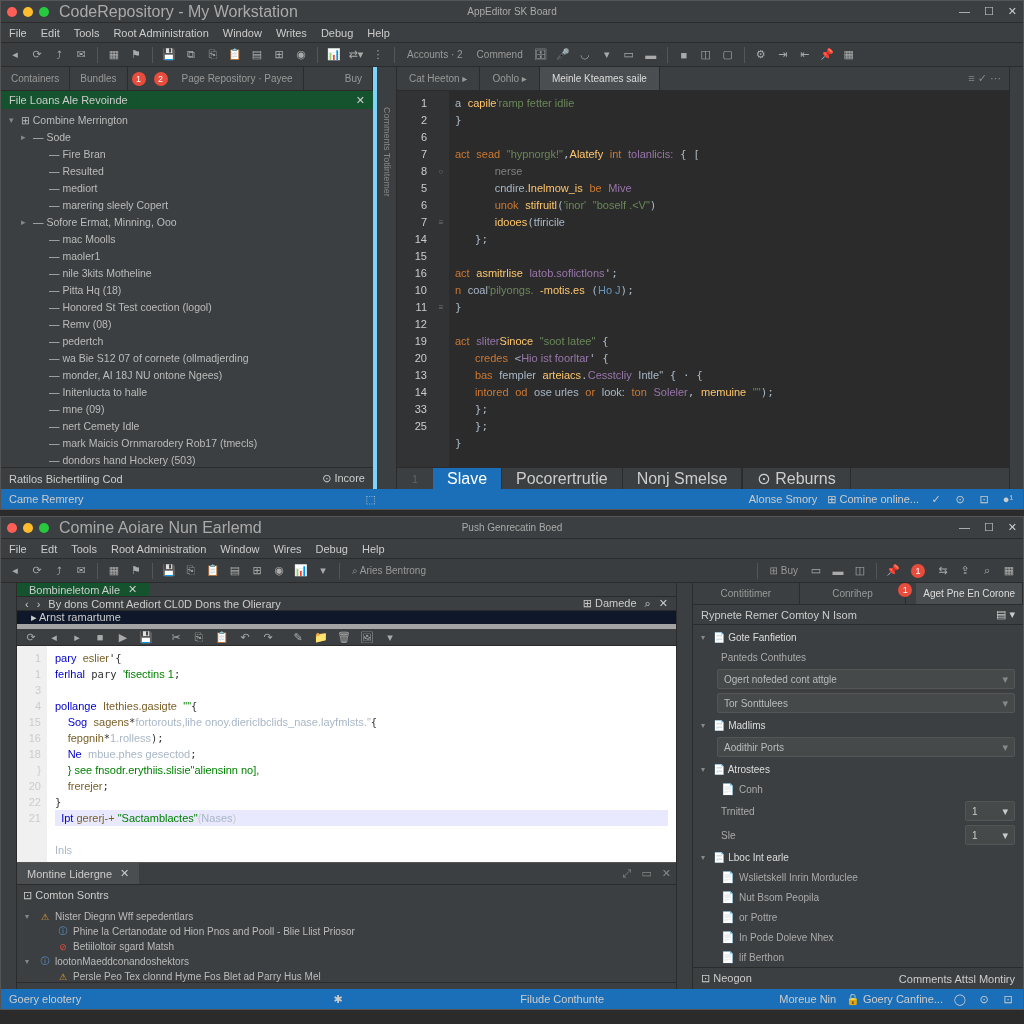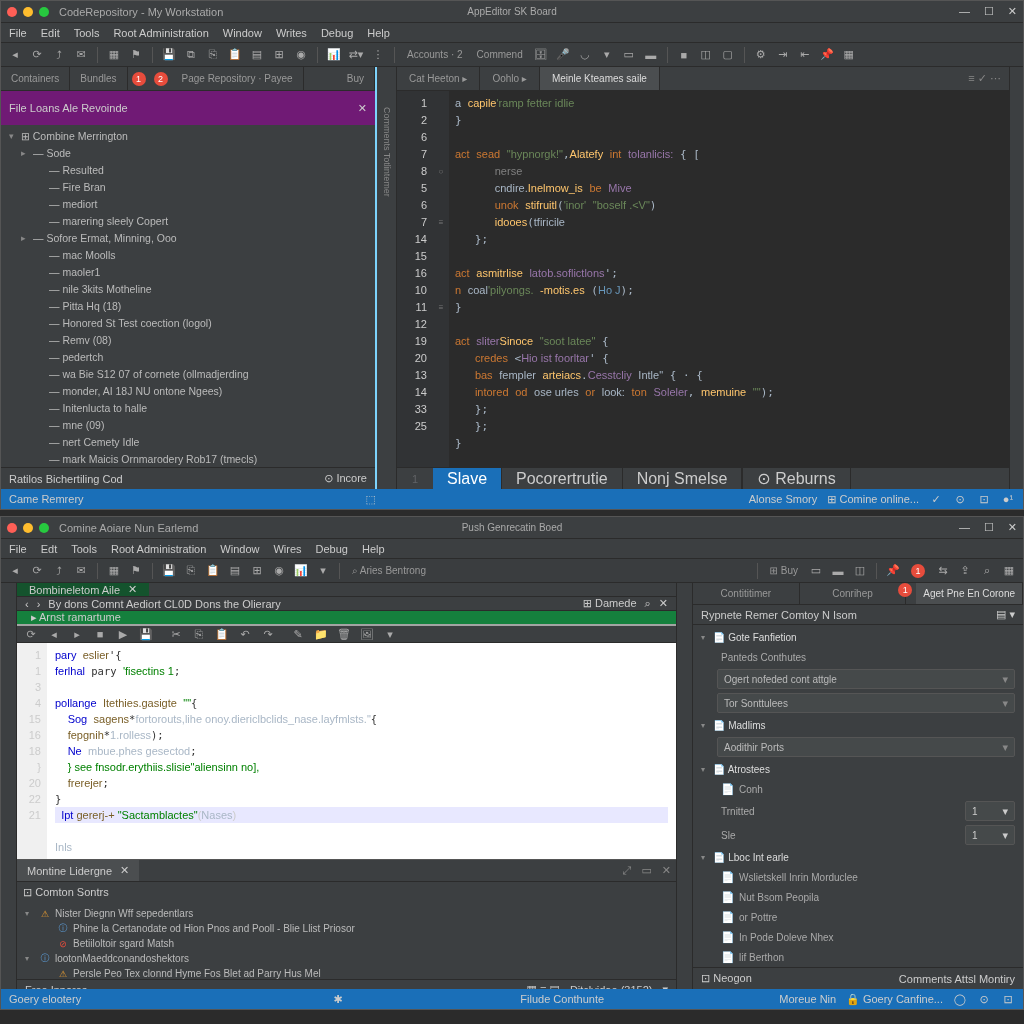--- a/index.html
+++ b/index.html
@@ -4,36 +4,36 @@
 <style>
 *{margin:0;padding:0;box-sizing:border-box;font-family:"Segoe UI",Arial,sans-serif;font-size:11px;color:#ccc}
 body{background:#2b2b2b;width:1024px;height:1024px;overflow:hidden}
 .window{background:#3c3f41;border:1px solid #555;display:flex;flex-direction:column}
 .w1{height:510px}
 .w2{height:494px;margin-top:6px}
 .titlebar{height:22px;background:#3c3f41;display:flex;align-items:center;padding:0 6px;border-bottom:1px solid #2b2b2b}
 .traffic{display:flex;gap:6px;margin-right:10px}
 .dot{width:10px;height:10px;border-radius:50%}
 .dot.r{background:#ff5f56}.dot.y{background:#ffbd2e}.dot.g{background:#27c93f}
-.titlebar .title-left{color:#aaa;font-size:11px}
+.titlebar .title-left{color:#aaa;font-size:16px}
 .titlebar .title-center{position:absolute;left:50%;transform:translateX(-50%);color:#aaa;font-size:10px}
 .titlebar .winctrl{margin-left:auto;display:flex;gap:14px;color:#888;font-size:11px}
 .winctrl span{cursor:default}
 .menubar{height:20px;display:flex;align-items:center;padding:0 8px;gap:14px;background:#3c3f41;color:#bbb;font-size:10.5px;border-bottom:1px solid #2b2b2b}
 .menubar span{cursor:default}
 .toolbar{height:24px;display:flex;align-items:center;padding:0 6px;gap:6px;background:#3a3d3f;border-bottom:1px solid #2b2b2b}
 .toolbar .sep{width:1px;height:16px;background:#555;margin:0 2px}
 .ticon{width:16px;height:16px;display:flex;align-items:center;justify-content:center;color:#aaa;font-size:11px}
 .tlabel{color:#999;font-size:10px;padding:0 4px}
 .body{flex:1;display:flex;overflow:hidden}
-.sidebar{width:376px;background:#3c3f41;border-right:2px solid #7dd3fc;display:flex;flex-direction:column}
+.sidebar{width:376px;background:#3c3f41;border-right:4px solid #7dd3fc;display:flex;flex-direction:column}
 .sb-tabs{height:24px;display:flex;align-items:center;border-bottom:1px solid #2b2b2b}
 .sb-tab{padding:0 10px;height:100%;display:flex;align-items:center;color:#999;font-size:10px;border-right:1px solid #2b2b2b}
 .badge{width:14px;height:14px;border-radius:50%;background:#e74c3c;color:#fff;font-size:9px;display:inline-flex;align-items:center;justify-content:center;margin:0 4px}
-.sb-header{height:34px;display:flex;align-items:center;padding:0 8px;background:#701a75;font-size:10.5px;color:#ddd;justify-content:space-between}
+.sb-header{height:18px;display:flex;align-items:center;padding:0 8px;background:#14532d;font-size:10.5px;color:#ddd;justify-content:space-between}
 .tree{flex:1;overflow:auto;padding:2px 0}
 .tree-row{height:17px;display:flex;align-items:center;padding-left:8px;color:#bbb;font-size:10.5px;white-space:nowrap}
 .tree-row .arrow{width:12px;color:#888;font-size:9px}
 .tree-row.l1{padding-left:20px}
 .tree-row.l2{padding-left:36px}
 .sb-bottom{height:22px;display:flex;align-items:center;padding:0 8px;border-top:1px solid #2b2b2b;justify-content:space-between;font-size:10px;color:#999}
 .vstrip{width:20px;background:#3c3f41;border-right:1px solid #2b2b2b;display:flex;flex-direction:column;align-items:center;padding-top:40px;gap:20px}
 .vstrip span{writing-mode:vertical-rl;color:#888;font-size:9px}
 .editor{flex:1;display:flex;flex-direction:column;background:#2b2b2b}
 .etabs{height:24px;display:flex;align-items:center;background:#3c3f41;border-bottom:1px solid #2b2b2b}
@@ -54,21 +54,21 @@
 .statusbar .sicon{width:14px;height:14px;display:inline-flex;align-items:center;justify-content:center}
 
 .w2 .body2{flex:1;display:flex;overflow:hidden}
 .left2{flex:1;display:flex;flex-direction:column;border-right:1px solid #2b2b2b}
 .l2tabs{height:22px;display:flex;background:#3c3f41;border-bottom:1px solid #2b2b2b}
 .l2tab{padding:0 12px;display:flex;align-items:center;font-size:10px}
 .l2tab.active{background:#14532d;color:#fff}
 .l2tab .close{margin-left:8px;color:#ccc}
 .bc{height:20px;display:flex;align-items:center;padding:0 8px;background:#3c3f41;font-size:10px;color:#aaa;border-bottom:1px solid #2b2b2b;gap:8px}
 .bc .sp{flex:1}
-.subtitle{height:18px;padding:0 14px;display:flex;align-items:center;background:#15803d;font-size:9.5px;color:#888;border-bottom:2px solid #a3a3a3}
+.subtitle{height:18px;padding:0 14px;display:flex;align-items:center;background:#0f172a;font-size:9.5px;color:#888;border-bottom:5px solid #a3a3a3}
 .minitb{height:22px;display:flex;align-items:center;padding:0 6px;gap:7px;background:#3c3f41;border-bottom:1px solid #2b2b2b}
 .editor2{flex:1;display:flex;background:#fff}
 .editor2 .g2{width:30px;background:#f0f0f0;text-align:right;padding:4px 6px 0 0;color:#999;font-size:10px;line-height:16px;font-family:Consolas,monospace}
 .editor2 .c2{flex:1;padding:4px 8px;font-family:Consolas,monospace;font-size:10.5px;line-height:16px;color:#333;white-space:pre}
 .c2 .kw{color:#0000cc}.c2 .str{color:#008000}.c2 .fn{color:#795e26}.c2 .cm{color:#008000}
 .hl{background:#e8e8ff;display:block}
 .msgpanel{height:140px;border-top:1px solid #555;background:#3c3f41;display:flex;flex-direction:column}
 .msgtabs{height:22px;display:flex;align-items:center;border-bottom:1px solid #2b2b2b}
 .msgtab{padding:0 10px;height:100%;display:flex;align-items:center;font-size:10px;background:#4b4e50}
 .msgtab .close{margin-left:8px}
@@ -176,22 +176,22 @@
         <div class="sb-tab">Page Repository · Payee</div>
         <div class="sb-tab" style="margin-left:auto">Buy</div>
       </div>
       <div class="sb-header">
         <span>File Loans Ale Revoinde</span>
         <span>✕</span>
       </div>
       <div class="tree" id="tree1">
           <div class="tree-row"><span class="arrow">▾</span>⊞ Combine Merrington</div>
           <div class="tree-row l1"><span class="arrow">▸</span>— Sode</div>
+          <div class="tree-row l2"><span class="arrow"></span>— Fire Bran</div>
           <div class="tree-row l2"><span class="arrow"></span>— Resulted</div>
-          <div class="tree-row l2"><span class="arrow"></span>— Fire Bran</div>
           <div class="tree-row l2"><span class="arrow"></span>— mediort</div>
           <div class="tree-row l2"><span class="arrow"></span>— marering sleely Copert</div>
           <div class="tree-row l1"><span class="arrow">▸</span>— Sofore Ermat, Minning, Ooo</div>
           <div class="tree-row l2"><span class="arrow"></span>— mac Moolls</div>
           <div class="tree-row l2"><span class="arrow"></span>— maoler1</div>
           <div class="tree-row l2"><span class="arrow"></span>— nile 3kits Motheline</div>
           <div class="tree-row l2"><span class="arrow"></span>— Pitta Hq (18)</div>
           <div class="tree-row l2"><span class="arrow"></span>— Honored St Test coection (logol)</div>
           <div class="tree-row l2"><span class="arrow"></span>— Remv (08)</div>
           <div class="tree-row l2"><span class="arrow"></span>— pedertch</div>

